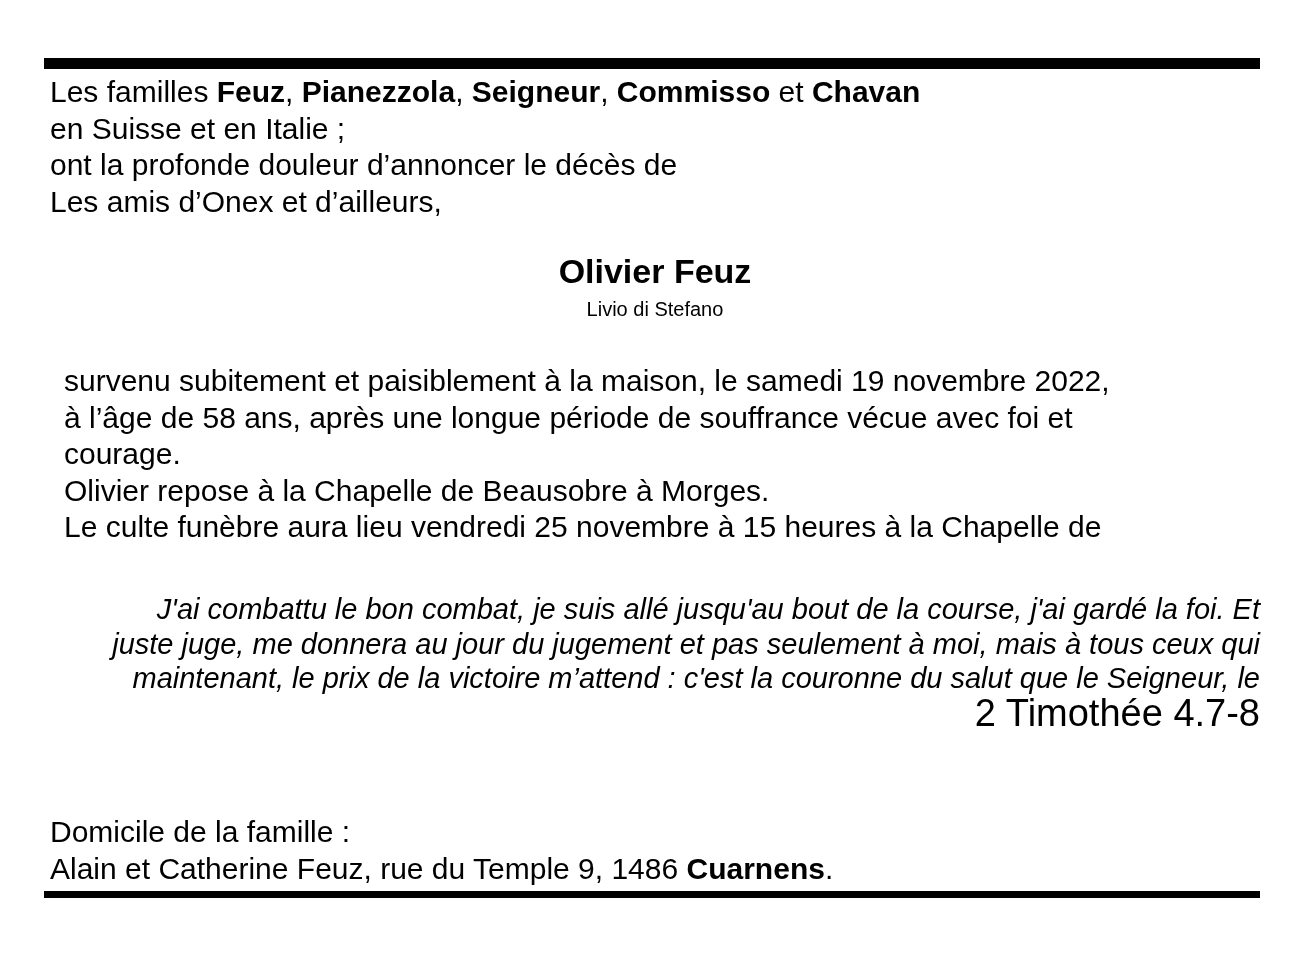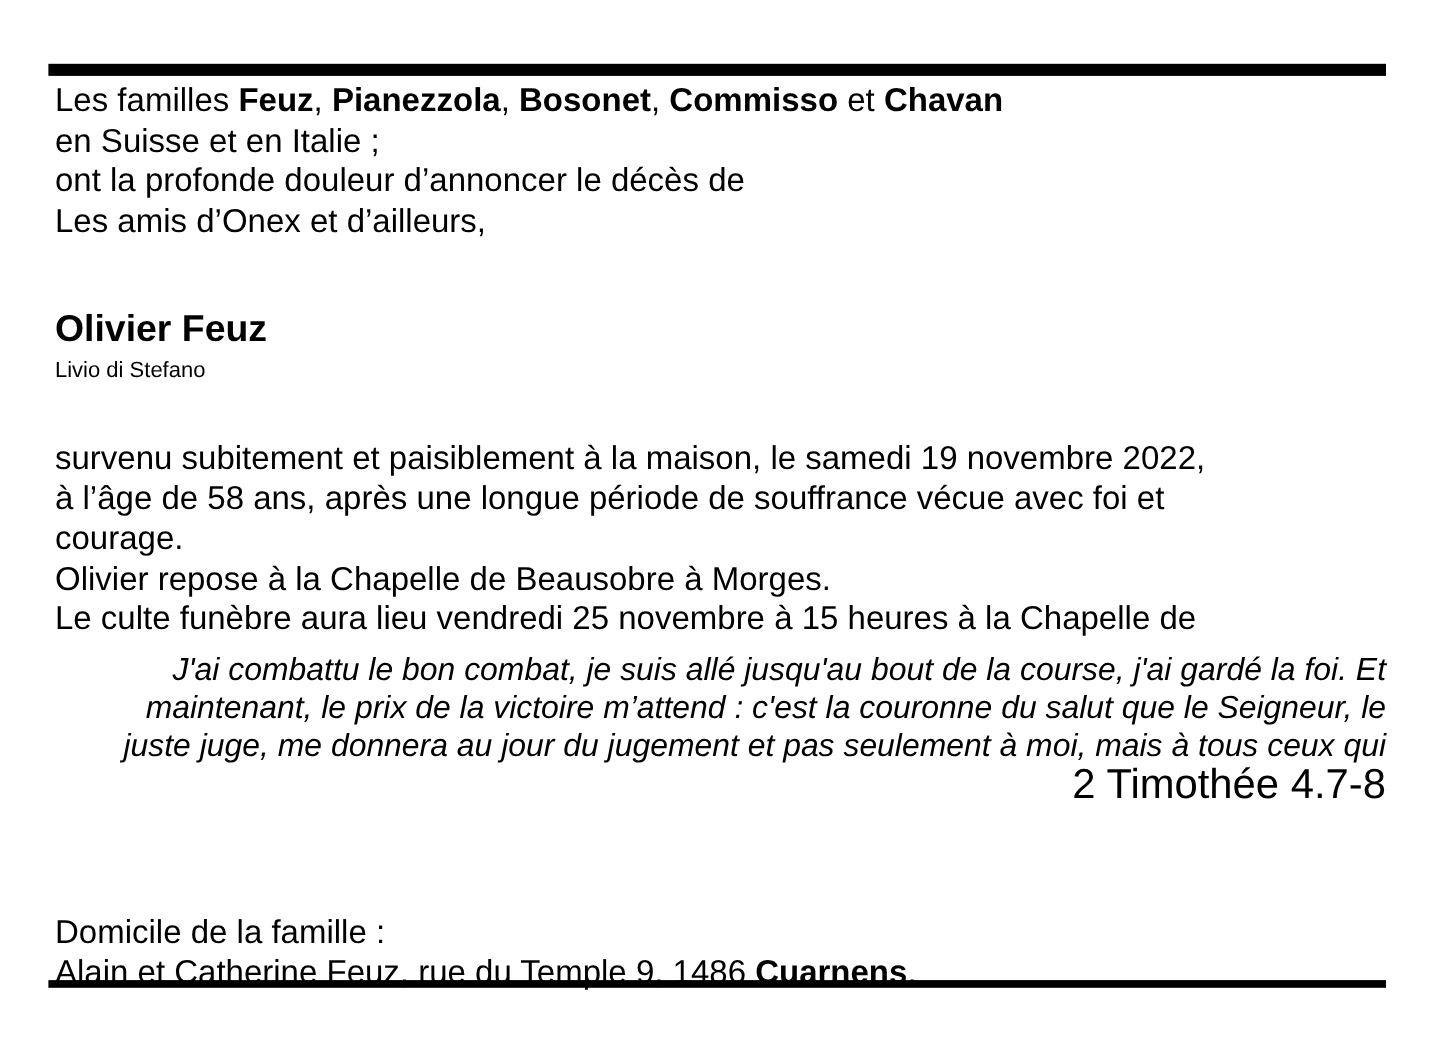--- a/index.html
+++ b/index.html
@@ -34,71 +34,68 @@
   .intro {
     position: absolute;
     left: 50px; top: 74px;
     font-size: 30px;
     line-height: 36.6px;
   }
   .title-block {
     position: absolute;
     left: 50px; top: 251px;
     width: 1210px;
-    text-align: left;
-    margin-top: 28px;
+    text-align: center;
   }
   .deceased-name {
     font-size: 34px;
     font-weight: bold;
     line-height: 40px;
   }
   .deceased-subtitle {
     font-size: 20px;
     line-height: 37px;
   }
   .details {
     position: absolute;
-    left: 50px; top: 363px;
+    left: 64px; top: 363px;
     font-size: 30px;
     line-height: 36.6px;
-    margin-top: 36px;
   }
   .quote {
     position: absolute;
     left: 50px; top: 592px;
     width: 1210px;
     text-align: right;
     font-size: 29px;
     line-height: 34.5px;
     font-style: italic;
   }
   .quote .citation {
     font-style: normal;
     font-size: 38px;
   }
   .domicile {
     position: absolute;
     left: 50px; top: 814px;
     font-size: 30px;
     line-height: 36.6px;
-    margin-top: 16px;
   }
   b { font-weight: bold; }
 </style>
 </head>
 <body>
 
 <div class="page">
 
   <div class="bar bar-top"></div>
 
   <div class="intro">
     <div class="line">
-      <span>Les familles </span><b>Feuz</b><span>, </span><b>Pianezzola</b><span>, </span><b>Bosonet</b><span>, </span><b>Commisso</b><span> et </span><b>Chavan</b>
+      <span>Les familles </span><b>Feuz</b><span>, </span><b>Pianezzola</b><span>, </span><b>Seigneur</b><span>, </span><b>Commisso</b><span> et </span><b>Chavan</b>
     </div>
     <div class="line">en Suisse et en Italie ;</div>
     <div class="line">ont la profonde douleur d’annoncer le décès de</div>
     <div class="line">Les amis d’Onex et d’ailleurs,</div>
   </div>
 
   <div class="title-block">
     <div class="deceased-name">Olivier Feuz</div>
     <div class="deceased-subtitle">Livio di Stefano</div>
   </div>
@@ -106,22 +103,22 @@
   <div class="details">
     <div class="line">survenu subitement et paisiblement à la maison, le samedi 19 novembre 2022,</div>
     <div class="line">à l’âge de 58 ans, après une longue période de souffrance vécue avec foi et</div>
     <div class="line">courage.</div>
     <div class="line">Olivier repose à la Chapelle de Beausobre à Morges.</div>
     <div class="line">Le culte funèbre aura lieu vendredi 25 novembre à 15 heures à la Chapelle de</div>
   </div>
 
   <div class="quote">
     <div class="line">J'ai combattu le bon combat, je suis allé jusqu'au bout de la course, j'ai gardé la foi. Et</div>
+    <div class="line">juste juge, me donnera au jour du jugement et pas seulement à moi, mais à tous ceux qui</div>
     <div class="line">maintenant, le prix de la victoire m’attend : c'est la couronne du salut que le Seigneur, le</div>
-    <div class="line">juste juge, me donnera au jour du jugement et pas seulement à moi, mais à tous ceux qui</div>
     <div class="line citation">2 Timothée 4.7-8</div>
   </div>
 
   <div class="domicile">
     <div class="line">Domicile de la famille :</div>
     <div class="line">
       <span>Alain et Catherine Feuz, rue du Temple 9, 1486 </span><b>Cuarnens</b><span>.</span>
     </div>
   </div>
 

